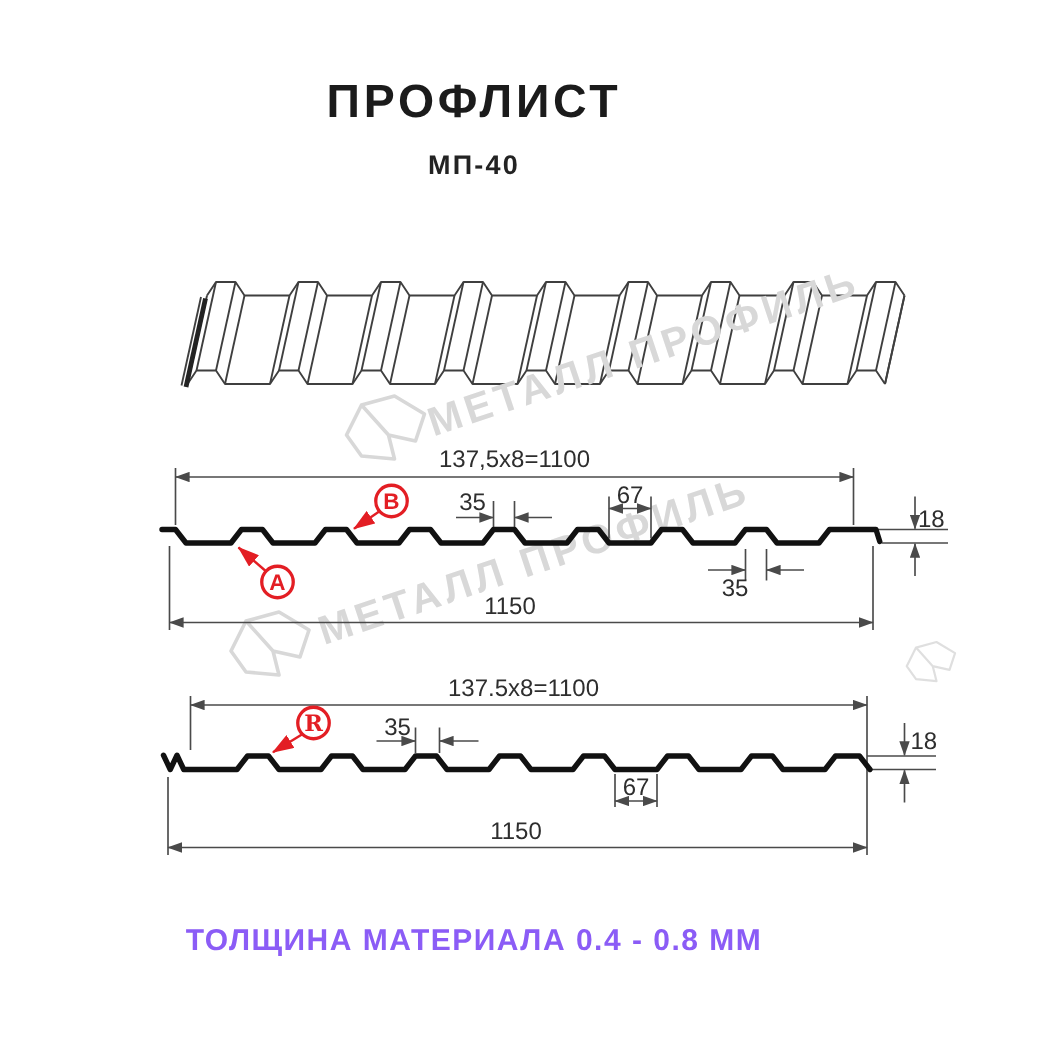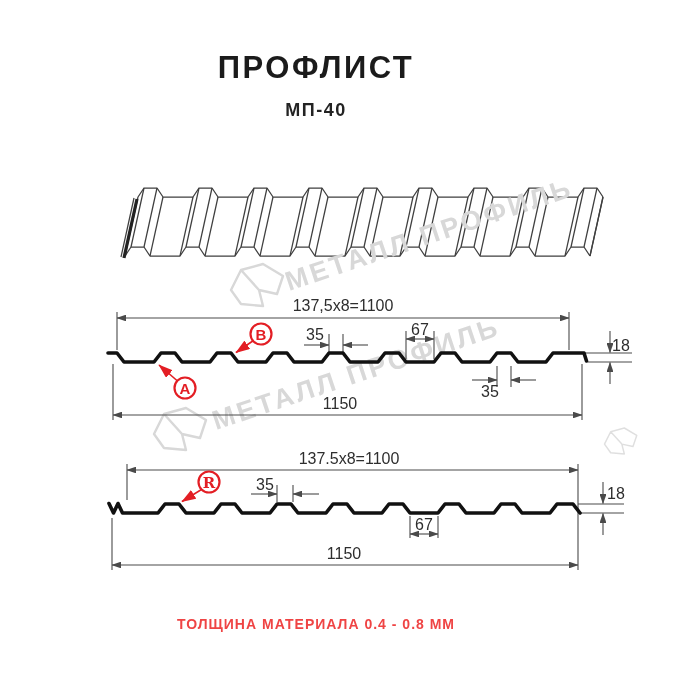--- a/index.html
+++ b/index.html
@@ -1,21 +1,21 @@
 <!DOCTYPE html>
 <html><head>
 <meta charset="utf-8">
 <style>
   html,body{margin:0;padding:0}
   body{width:700px;height:700px;background:#ffffff;position:relative;overflow:hidden;
        font-family:"Liberation Sans",sans-serif}
   .abs{position:absolute;left:0;width:632px;text-align:center}
   .title{top:50px;font-size:31px;font-weight:800;letter-spacing:2.5px;color:#1b1b1b}
   .subtitle{top:100px;font-size:18px;font-weight:700;letter-spacing:1.5px;color:#232323}
-  .footnote{top:616px;font-size:14px;font-weight:700;letter-spacing:1px;color:#ef4444}
+  .footnote{top:616px;font-size:20px;font-weight:700;letter-spacing:1px;color:#8b5cf6}
   svg{position:absolute;top:0;left:0}
   .dim{font-size:16px;fill:#2e2e2e}
   .dimline{stroke:#4a4a4a;stroke-width:1.1;fill:none}
   .prof{stroke:#111;stroke-width:3.6;fill:none;stroke-linejoin:round;stroke-linecap:round}
   .sheet{stroke:#3f3f3f;stroke-width:1.25;fill:none;stroke-linejoin:round}
   .redln{stroke:#e31e24;stroke-width:1.6;fill:none}
   .redcirc{stroke:#e31e24;stroke-width:2.2;fill:none}
   .redlabel{font-size:15px;font-weight:700;fill:#e31e24}
   .serifR{font-family:"DejaVu Serif",serif}
   .wm-text{font-size:27px;font-weight:700;letter-spacing:3px;fill:#d8d8d8}

